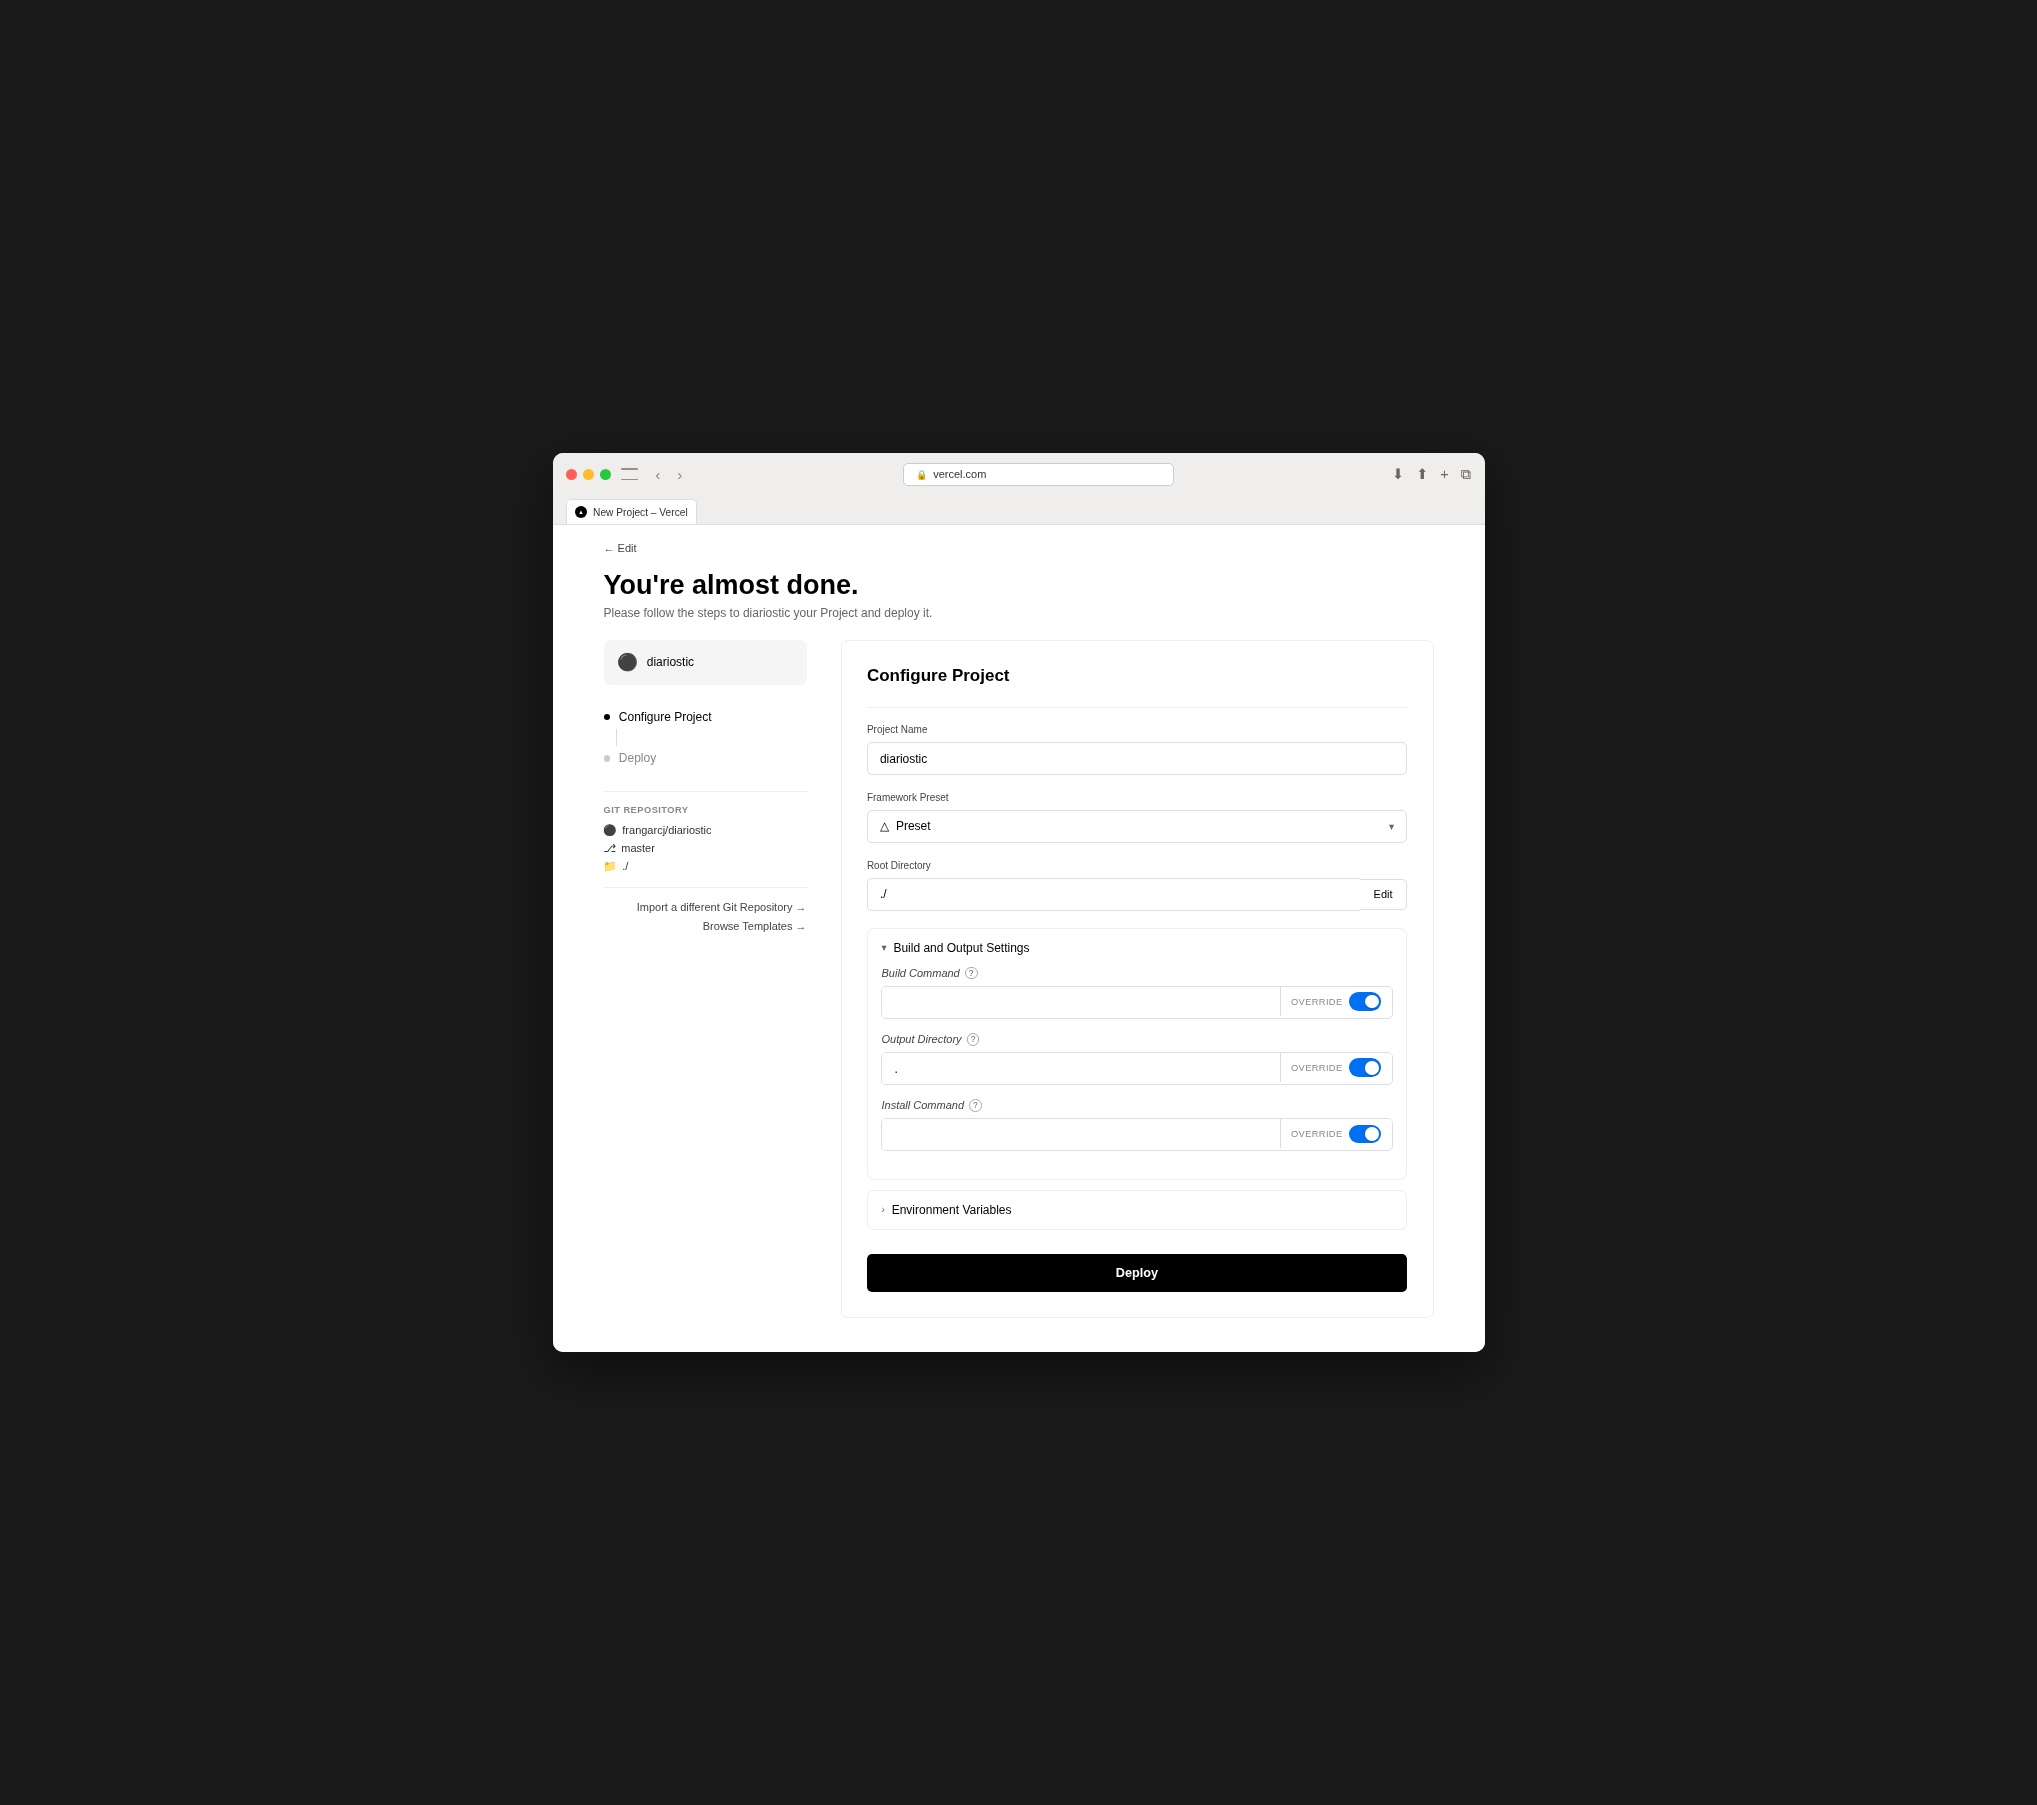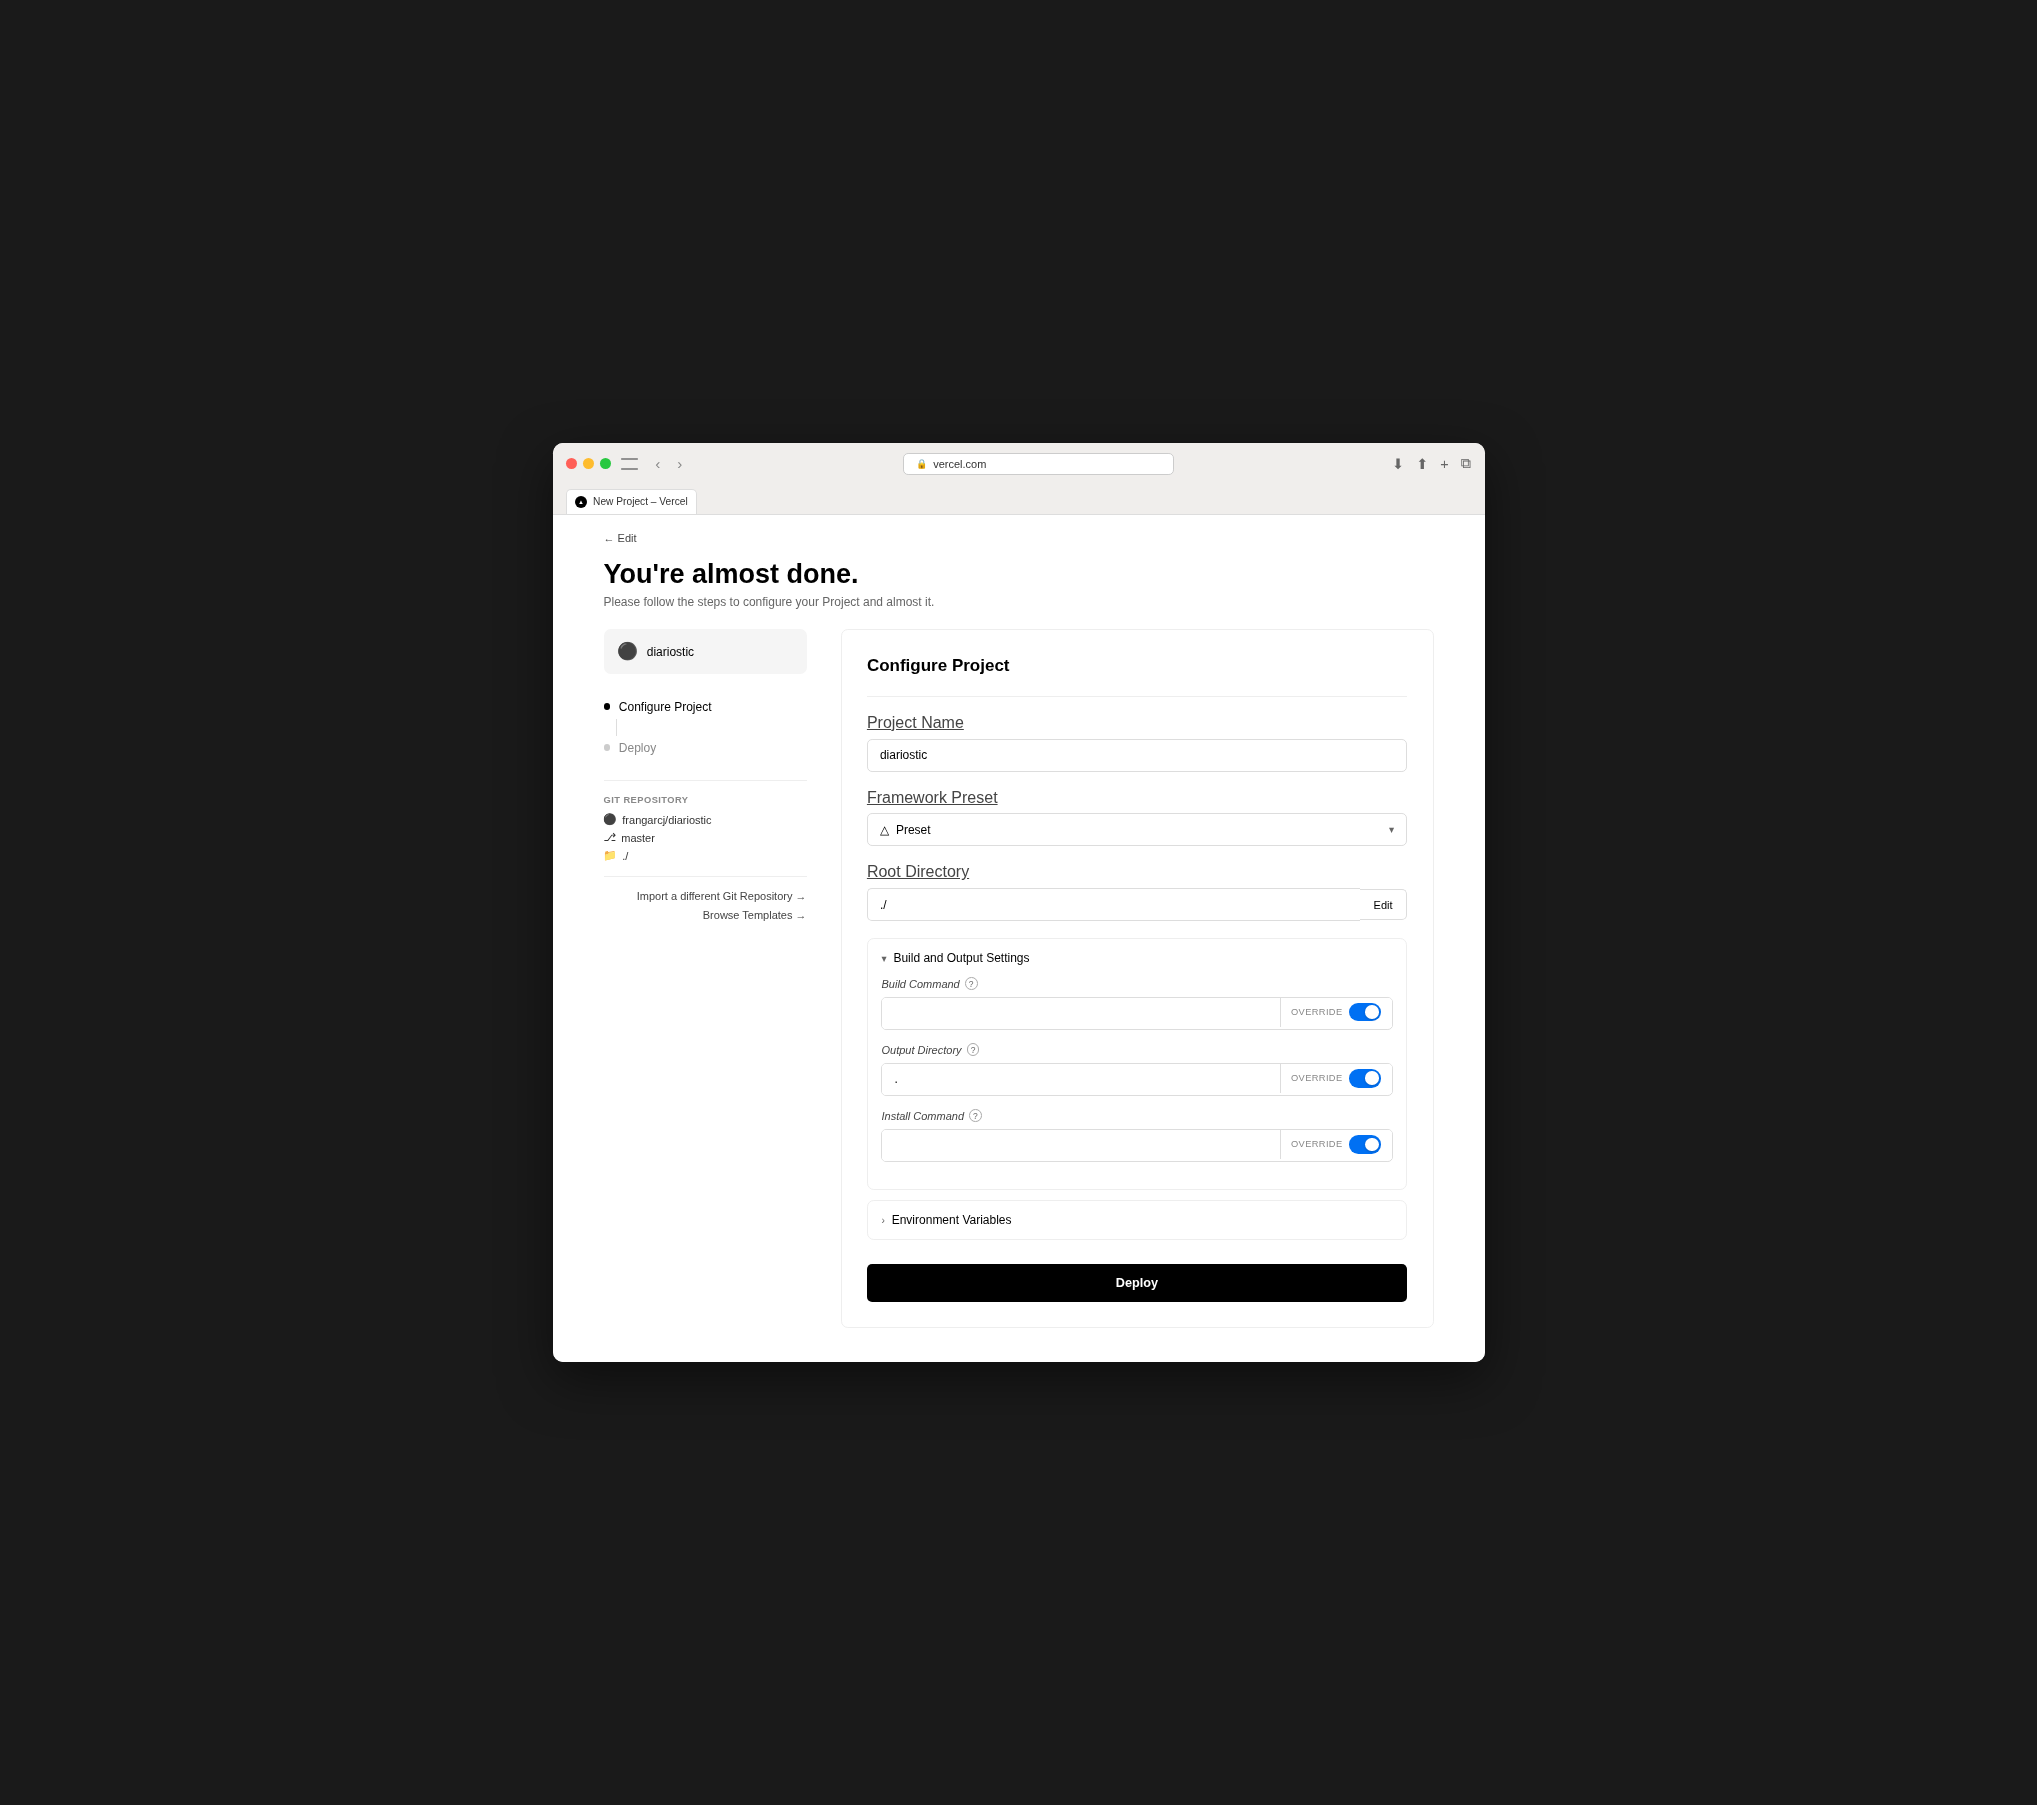--- a/index.html
+++ b/index.html
@@ -274,25 +274,24 @@
     }
     .form-divider {
       height: 0.8px;
       background: #eee;
       margin-bottom: 17px;
     }
     .form-group {
       margin-bottom: 17px;
     }
     .form-label {
-      font-size: 16px;
+      font-size: 10px;
       color: #444;
       margin-bottom: 6.8px;
       display: block;
-      text-decoration: underline;
     }
     .form-input {
       width: 100%;
       border: 0.8px solid #ddd;
       border-radius: 5.1px;
       padding: 8.5px 12px;
       font-size: 12px;
       color: #000;
       outline: none;
     }
@@ -494,21 +493,21 @@
       </div>
     </div>
   </div>
 
   <div class="page-content">
     <div class="back-link">
       <span>← Edit</span>
     </div>
     <div class="page-header">
       <div class="page-title">You're almost done.</div>
-      <div class="page-subtitle">Please follow the steps to configure your Project and almost it.</div>
+      <div class="page-subtitle">Please follow the steps to diariostic your Project and deploy it.</div>
     </div>
 
     <div class="page-body">
 
       <div class="sidebar">
         <div class="repo-card">
           <span class="repo-card-icon">⚫</span>
           <span class="repo-card-name">diariostic</span>
         </div>
 

